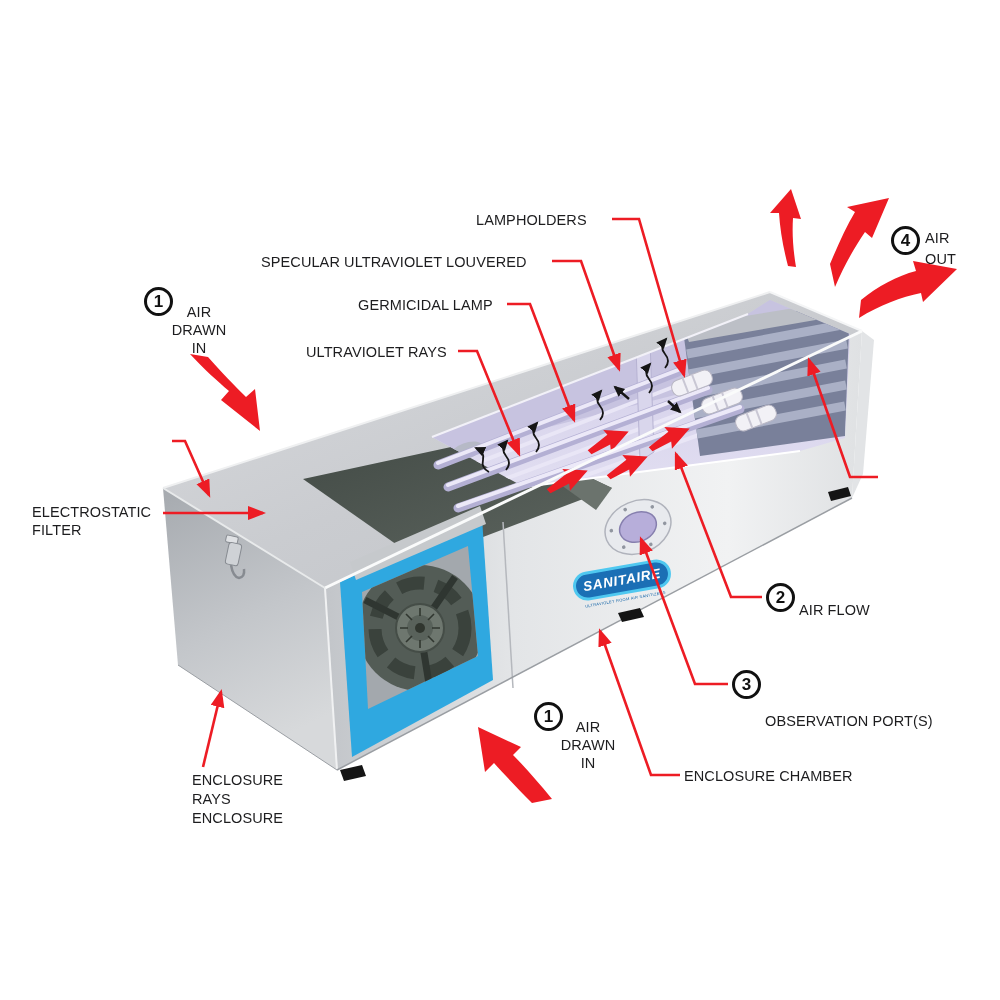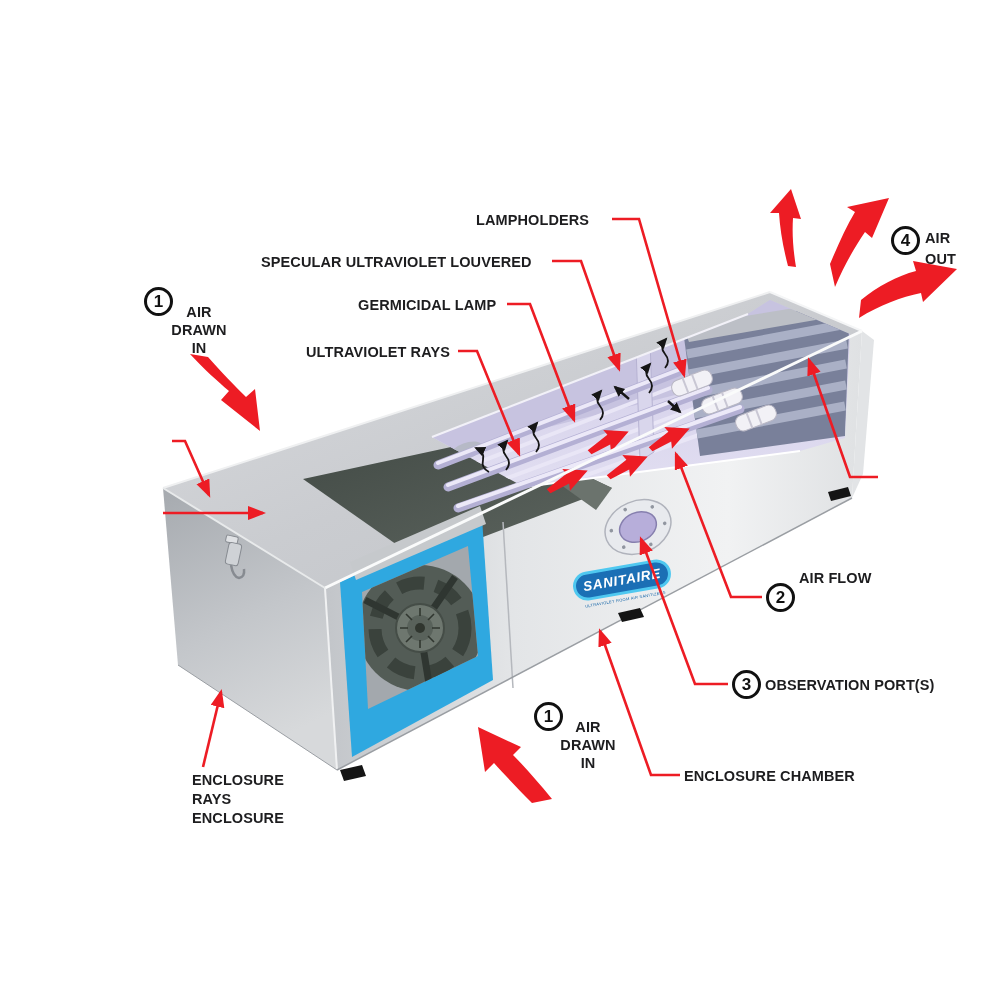--- a/index.html
+++ b/index.html
@@ -10,21 +10,21 @@
     --chamber-lavender:#D8D4EC;
     --label-ink:#1d1d1f;
   }
   html,body{margin:0;padding:0;background:#ffffff;}
   #stage{
     position:relative;width:1000px;height:1000px;background:#ffffff;overflow:hidden;
     font-family:"Liberation Sans","DejaVu Sans",sans-serif;
   }
   #artwork{position:absolute;left:0;top:0;}
   .lbl{
-    position:absolute;color:var(--label-ink);font-weight:bold;font-size:14.5px;
+    position:absolute;color:var(--label-ink);font-weight:normal;font-size:14.5px;
     line-height:18px;letter-spacing:0.1px;white-space:nowrap;
   }
   .lbl.center{text-align:center;}
   .badge{
     position:absolute;width:29px;height:29px;box-sizing:border-box;border:3px solid #111;
     border-radius:50%;background:#fff;color:#111;font-weight:bold;font-size:17px;
     display:flex;align-items:center;justify-content:center;
   }
   .red-stroke{stroke:var(--callout-red);fill:none;}
   .red-fill{fill:var(--callout-red);stroke:none;}
@@ -283,39 +283,43 @@
   <div class="lbl" style="left:306px;top:343px">ULTRAVIOLET RAYS</div>
 
   <div class="badge" style="left:144px;top:287px">1</div>
   <div class="lbl center" style="left:162px;top:303px;width:74px">
     <div>AIR</div>
     <div>DRAWN</div>
     <div>IN</div>
   </div>
 
 
+  <div class="lbl" style="left:32px;top:503px">
+    <div>ELECTROSTATIC</div>
+    <div>FILTER</div>
+  </div>
 
   <div class="lbl" style="left:192px;top:771px;line-height:19px">
     <div>ENCLOSURE</div>
     <div>RAYS</div>
     <div>ENCLOSURE</div>
   </div>
 
   <div class="badge" style="left:891px;top:226px">4</div>
   <div class="lbl" style="left:925px;top:228px;line-height:21px">
     <div>AIR</div>
     <div>OUT</div>
   </div>
 
 
   <div class="badge" style="left:766px;top:583px">2</div>
-  <div class="lbl" style="left:799px;top:569px">AIR FLOW</div>
+  <div class="lbl" style="left:799px;top:601px">AIR FLOW</div>
 
   <div class="badge" style="left:732px;top:670px">3</div>
-  <div class="lbl" style="left:765px;top:676px">OBSERVATION PORT(S)</div>
+  <div class="lbl" style="left:765px;top:712px">OBSERVATION PORT(S)</div>
 
   <div class="badge" style="left:534px;top:702px">1</div>
   <div class="lbl center" style="left:551px;top:718px;width:74px">
     <div>AIR</div>
     <div>DRAWN</div>
     <div>IN</div>
   </div>
 
   <div class="lbl" style="left:684px;top:767px">ENCLOSURE CHAMBER</div>
 

